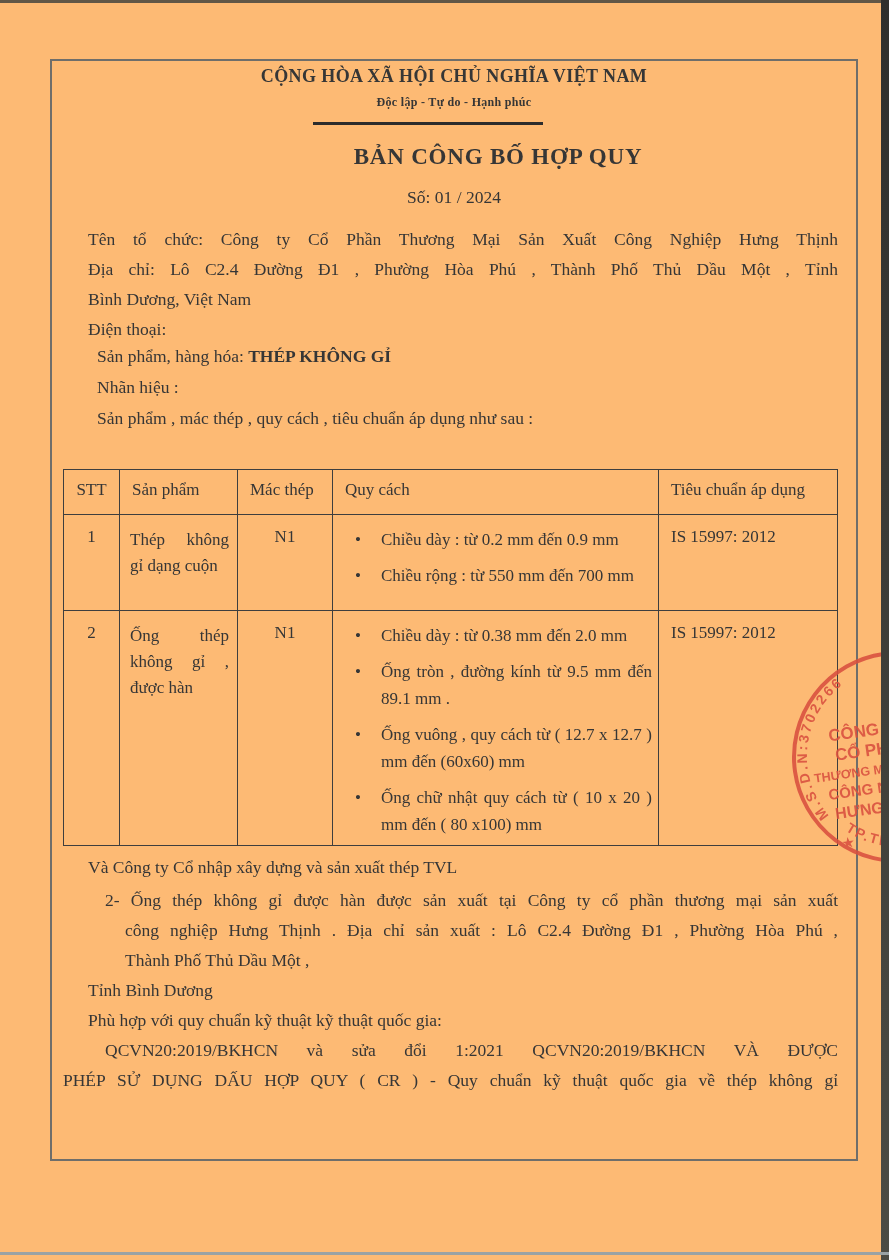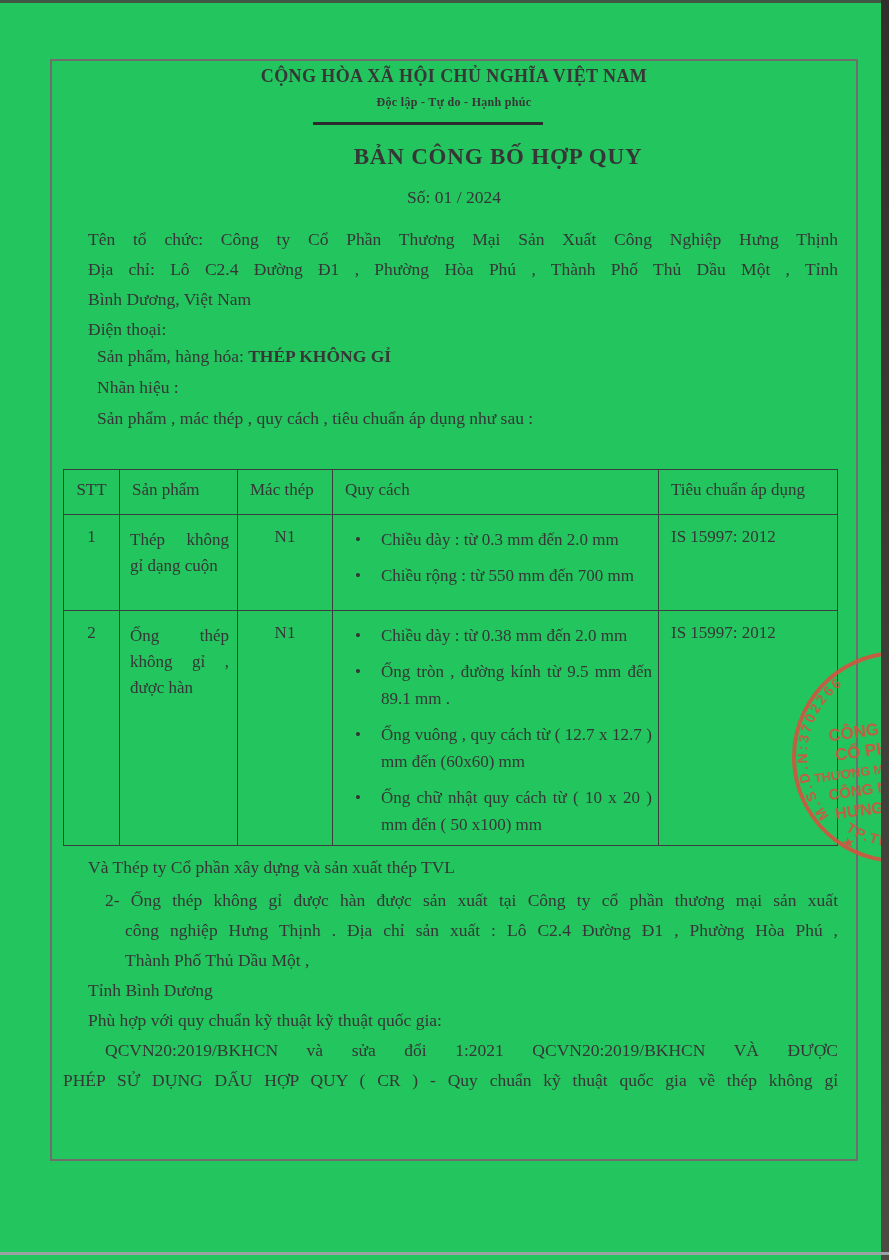--- a/index.html
+++ b/index.html
@@ -1,18 +1,18 @@
 <!DOCTYPE html>
 <html><head>
 <meta charset="utf-8">
 <style>
   html,body{margin:0;padding:0;background:#e8e8e6;}
   .page{
     position:relative; width:889px; height:1260px; margin:0 auto;
-    background:#22c55e; overflow:hidden;
+    background:#fdba74; overflow:hidden;
     font-family:"Liberation Serif","DejaVu Serif",serif;
     color:#363636;
   }
   .scan-top{position:absolute;left:0;top:0;width:889px;height:3px;background:#45453f;opacity:.85;z-index:6;}
   .scan-right{position:absolute;right:0;top:0;width:8px;height:1260px;background:linear-gradient(180deg,#2f2f2c,#4c4c44);z-index:6;}
   .scan-bottom{position:absolute;left:0;top:1252px;width:889px;height:3px;background:#9aa2a4;z-index:6;}
   .border-box{position:absolute;left:50px;top:59px;width:804px;height:1098px;border:2px solid #6f6e6a;z-index:1;}
 
   .head{position:absolute;left:50px;width:808px;text-align:center;z-index:2;}
   .nat1{top:66px;font-size:18px;font-weight:bold;letter-spacing:.4px;}
@@ -95,21 +95,21 @@
     <div class="cell hc c-pad">Mác thép</div>
     <div class="cell hc c-pad">Quy cách</div>
     <div class="cell hc c-pad last-col">Tiêu chuẩn áp dụng</div>
 
     <div class="cell vc c-center">1</div>
     <div class="cell sp-cell">Thép không gỉ dạng cuộn</div>
     <div class="cell vc c-center">N1</div>
     <div class="cell qc-cell">
       <div class="spec">
           <span class="dot">•</span>
-          <span class="sp-text">Chiều dày : từ 0.3 mm đến 2.0 mm</span>
+          <span class="sp-text">Chiều dày : từ 0.2 mm đến 0.9 mm</span>
         </div>
       <div class="spec">
           <span class="dot">•</span>
           <span class="sp-text">Chiều rộng : từ 550 mm đến 700 mm</span>
         </div>
     </div>
     <div class="cell std-cell last-col">IS 15997: 2012</div>
 
     <div class="cell vc c-center last-row">2</div>
     <div class="cell sp-cell last-row">Ống thép không gỉ , được hàn</div>
@@ -122,28 +122,28 @@
       <div class="spec">
           <span class="dot">•</span>
           <span class="sp-text">Ống tròn , đường kính từ 9.5 mm đến 89.1 mm .</span>
         </div>
       <div class="spec">
           <span class="dot">•</span>
           <span class="sp-text">Ống vuông , quy cách từ ( 12.7 x 12.7 ) mm đến (60x60) mm</span>
         </div>
       <div class="spec">
           <span class="dot">•</span>
-          <span class="sp-text">Ống chữ nhật quy cách từ ( 10 x 20 ) mm đến ( 50 x100) mm</span>
+          <span class="sp-text">Ống chữ nhật quy cách từ ( 10 x 20 ) mm đến ( 80 x100) mm</span>
         </div>
     </div>
     <div class="cell std-cell last-col last-row">IS 15997: 2012</div>
   </div>
 
   <div class="notes">
-    <div class="ln ind-wrap1">Và Thép ty Cổ phần xây dựng và sản xuất thép TVL</div>
+    <div class="ln ind-wrap1">Và Công ty Cổ nhập xây dựng và sản xuất thép TVL</div>
     <div class="ln jl ind-item gap">2- Ống thép không gỉ được hàn được sản xuất tại Công ty cổ phần thương mại sản xuất</div>
     <div class="ln jl ind-wrap2">công nghiệp Hưng Thịnh . Địa chỉ sản xuất : Lô C2.4 Đường Đ1 , Phường Hòa Phú ,</div>
     <div class="ln ind-wrap2">Thành Phố Thủ Dầu Một ,</div>
     <div class="ln ind-wrap1">Tỉnh Bình Dương</div>
     <div class="ln ind-wrap1">Phù hợp với quy chuẩn kỹ thuật kỹ thuật quốc gia:</div>
     <div class="ln jl ind-item">QCVN20:2019/BKHCN và sửa đổi 1:2021 QCVN20:2019/BKHCN VÀ ĐƯỢC</div>
     <div class="ln jl">PHÉP SỬ DỤNG DẤU HỢP QUY ( CR ) - Quy chuẩn kỹ thuật quốc gia về thép không gỉ</div>
   </div>
 
   <svg class="stamp" width="232" height="238" viewBox="0 0 232 238">

